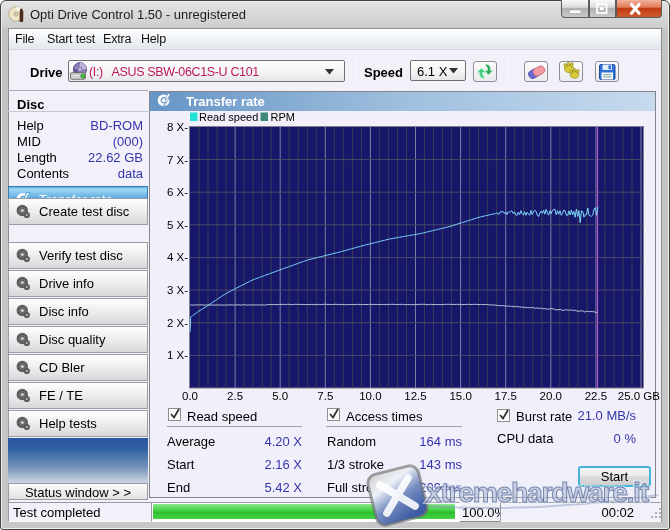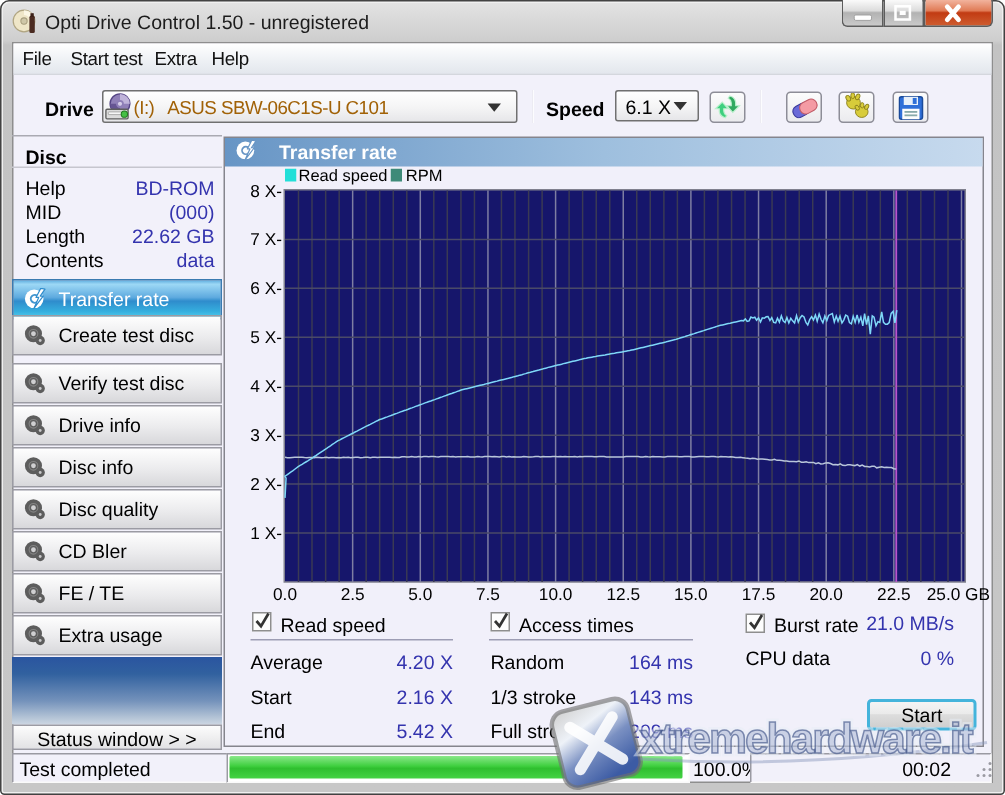--- a/index.html
+++ b/index.html
@@ -69,21 +69,21 @@
 <div class="combo" style="left:68px;top:60px;width:277px;height:22px"></div>
 <svg class="a" style="left:70px;top:62px" width="18" height="18" viewBox="0 0 18 18">
   <circle cx="10" cy="7.2" r="6.6" fill="#9080b8" stroke="#544484" stroke-width="0.9"></circle>
   <path d="M10,0.6 A6.6,6.6 0 0 1 16.6,7.2 L12.6,7.2 A2.6,2.6 0 0 0 10,4.6 Z" fill="#c0b4da"></path>
   <path d="M3.4,7.2 A6.6,6.6 0 0 0 10,13.8 L10,10 A2.6,2.6 0 0 1 7.4,7.2 Z" fill="#665593"></path>
   <circle cx="10" cy="7.2" r="1.7" fill="#d5cce8" stroke="#7a6aa8" stroke-width="0.5"></circle>
   <rect x="0.6" y="10.8" width="14.8" height="6.4" rx="0.8" fill="#dcdcdc" stroke="#5f5f5f" stroke-width="0.9"></rect>
   <rect x="2.2" y="12.6" width="8.8" height="1.8" rx="0.4" fill="#f6f6f6" stroke="#9a9a9a" stroke-width="0.5"></rect>
   <circle cx="12.9" cy="14.1" r="2.1" fill="#45c045" stroke="#1f7a1f" stroke-width="0.7"></circle>
 </svg>
-<span class="a" style="left:89px;top:65px;font-size:12.5px;letter-spacing:-0.35px;color:#a16207">(I:)&nbsp;&nbsp; ASUS SBW-06C1S-U C101</span>
+<span class="a" style="left:89px;top:65px;font-size:12.5px;letter-spacing:-0.35px;color:#be185d">(I:)&nbsp;&nbsp; ASUS SBW-06C1S-U C101</span>
 <svg class="a" style="left:325px;top:68px" width="10" height="7">
     <path d="M0,1 L9,1 L4.5,6.5 Z" fill="#333"></path>
   </svg>
 <div class="sep" style="left:355px"></div>
 <b class="a t13" style="left:364px;top:65px">Speed</b>
 <div class="combo" style="left:410px;top:60px;width:56px;height:21px"></div>
 <span class="a t13" style="left:417px;top:64px">6.1 X</span>
 <svg class="a" style="left:449px;top:67px" width="10" height="7">
     <path d="M0,1 L9,1 L4.5,6.5 Z" fill="#333"></path>
   </svg>
@@ -135,21 +135,21 @@
 <span class="a t13" style="left:17px;top:166px">Contents</span>
 <span class="rv" style="left:17px;top:166px;width:126px">data</span>
 <div class="sbtn sel" style="top:186px">
     <span class="ic"><svg width="15" height="15" viewBox="0 0 15 15">
         <circle cx="6.8" cy="7.2" r="6.2" fill="#ffffff"></circle>
         <path d="M8.9,5.3 A2.6,2.6 0 1 0 8.9,9.1" fill="none" stroke="#4296cf" stroke-width="1.3"></path>
         <path d="M11.2,0.2 L8.0,6.3 L9.8,6.3 L6.6,13.6 L12.8,5.4 L10.8,5.4 L14.0,0.8 Z" fill="#ffffff" stroke="#2f8ccc" stroke-width="0.8" stroke-linejoin="round"></path>
       </svg></span>
     <span class="tx">Transfer rate</span>
   </div>
-<div class="sbtn" style="top:210px">
+<div class="sbtn" style="top:198px">
     <span class="ic"><svg width="15" height="15" viewBox="0 0 15 15">
         <circle cx="6.3" cy="6.5" r="5.7" fill="#5d5d5d"></circle>
         <circle cx="6.3" cy="6.5" r="1.6" fill="#cfcfd1"></circle>
         <circle cx="6.3" cy="6.5" r="2.9" fill="none" stroke="#848484" stroke-width="0.7"></circle>
         <circle cx="10.8" cy="11" r="3.1" fill="#5d5d5d"></circle>
         <circle cx="10.8" cy="11" r="0.95" fill="#c8c8ca"></circle>
       </svg></span>
     <span class="tx">Create test disc</span>
   </div>
 <div class="sbtn" style="top:242px">
@@ -213,21 +213,21 @@
     <span class="tx">FE / TE</span>
   </div>
 <div class="sbtn" style="top:410px">
     <span class="ic"><svg width="15" height="15" viewBox="0 0 15 15">
         <circle cx="6.3" cy="6.5" r="5.7" fill="#5d5d5d"></circle>
         <circle cx="6.3" cy="6.5" r="1.6" fill="#cfcfd1"></circle>
         <circle cx="6.3" cy="6.5" r="2.9" fill="none" stroke="#848484" stroke-width="0.7"></circle>
         <circle cx="10.8" cy="11" r="3.1" fill="#5d5d5d"></circle>
         <circle cx="10.8" cy="11" r="0.95" fill="#c8c8ca"></circle>
       </svg></span>
-    <span class="tx">Extra usage</span>
+    <span class="tx">Help tests</span>
   </div>
 
 <div class="a" style="left:8px;top:438px;width:140px;height:45px;background:linear-gradient(180deg,#2a55a0 0%,#31619f 25%,#7492bb 65%,#b4c4d6 90%,#ccd6e2 100%)"></div>
 <div class="a" style="left:8px;top:483px;width:140px;height:17px;border:1px solid #9b9ba3;background:linear-gradient(180deg,#fcfcfc,#e2e2e4)">
   <div style="text-align:center;font-size:13px;margin-top:1px">Status window &gt; &gt;</div>
   </div>
 
 <div id="panel"></div>
 <div id="phead"></div>
 <svg class="a" style="left:157px;top:93px" width="15" height="15" viewBox="0 0 15 15">

